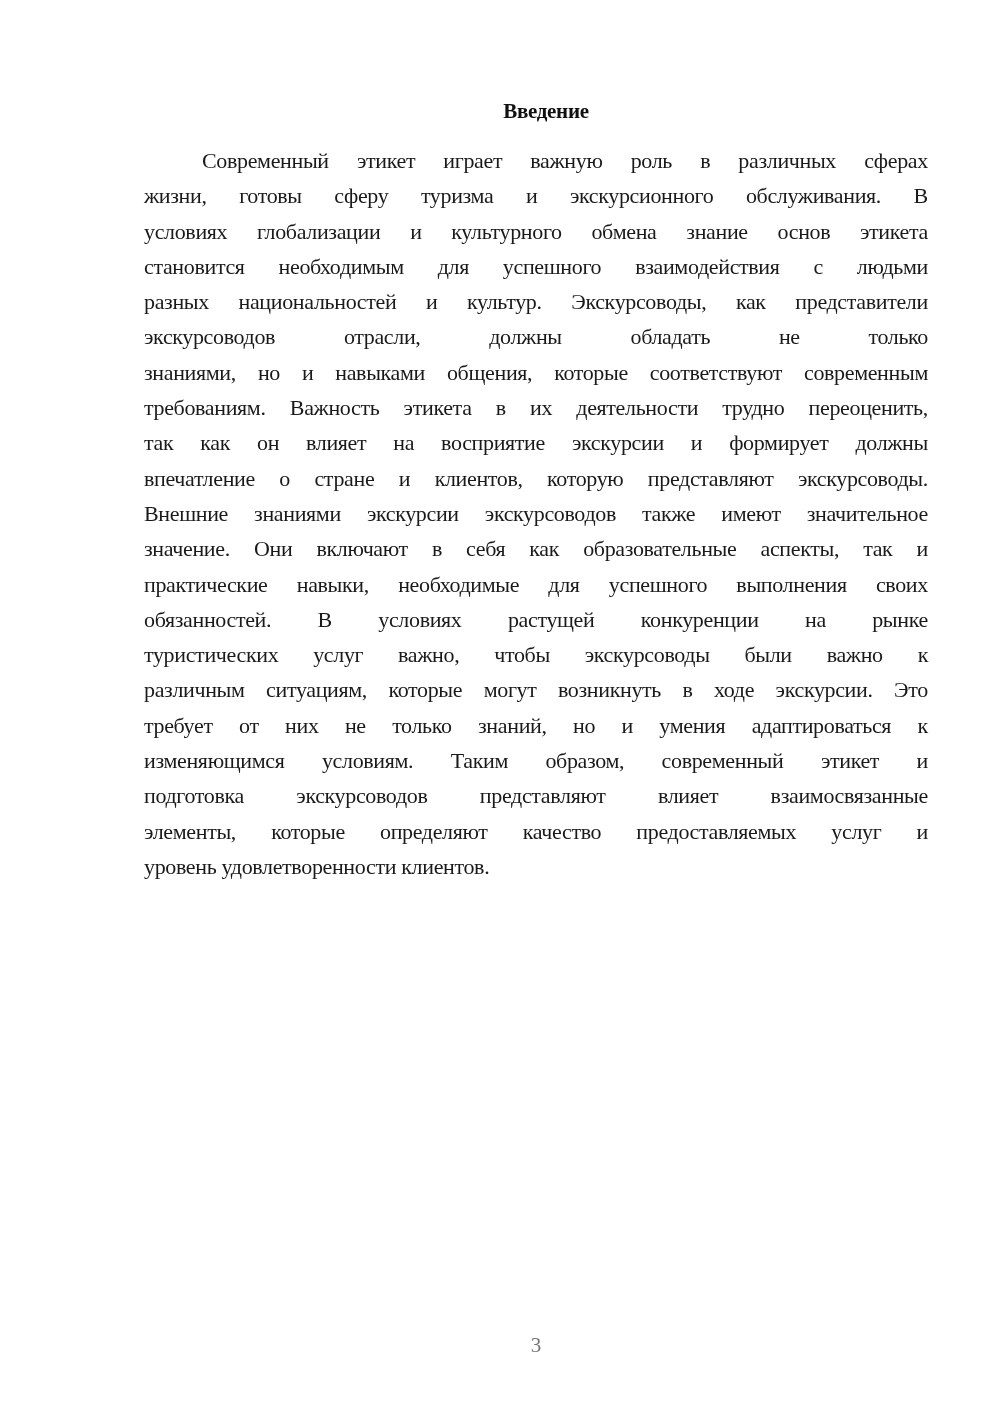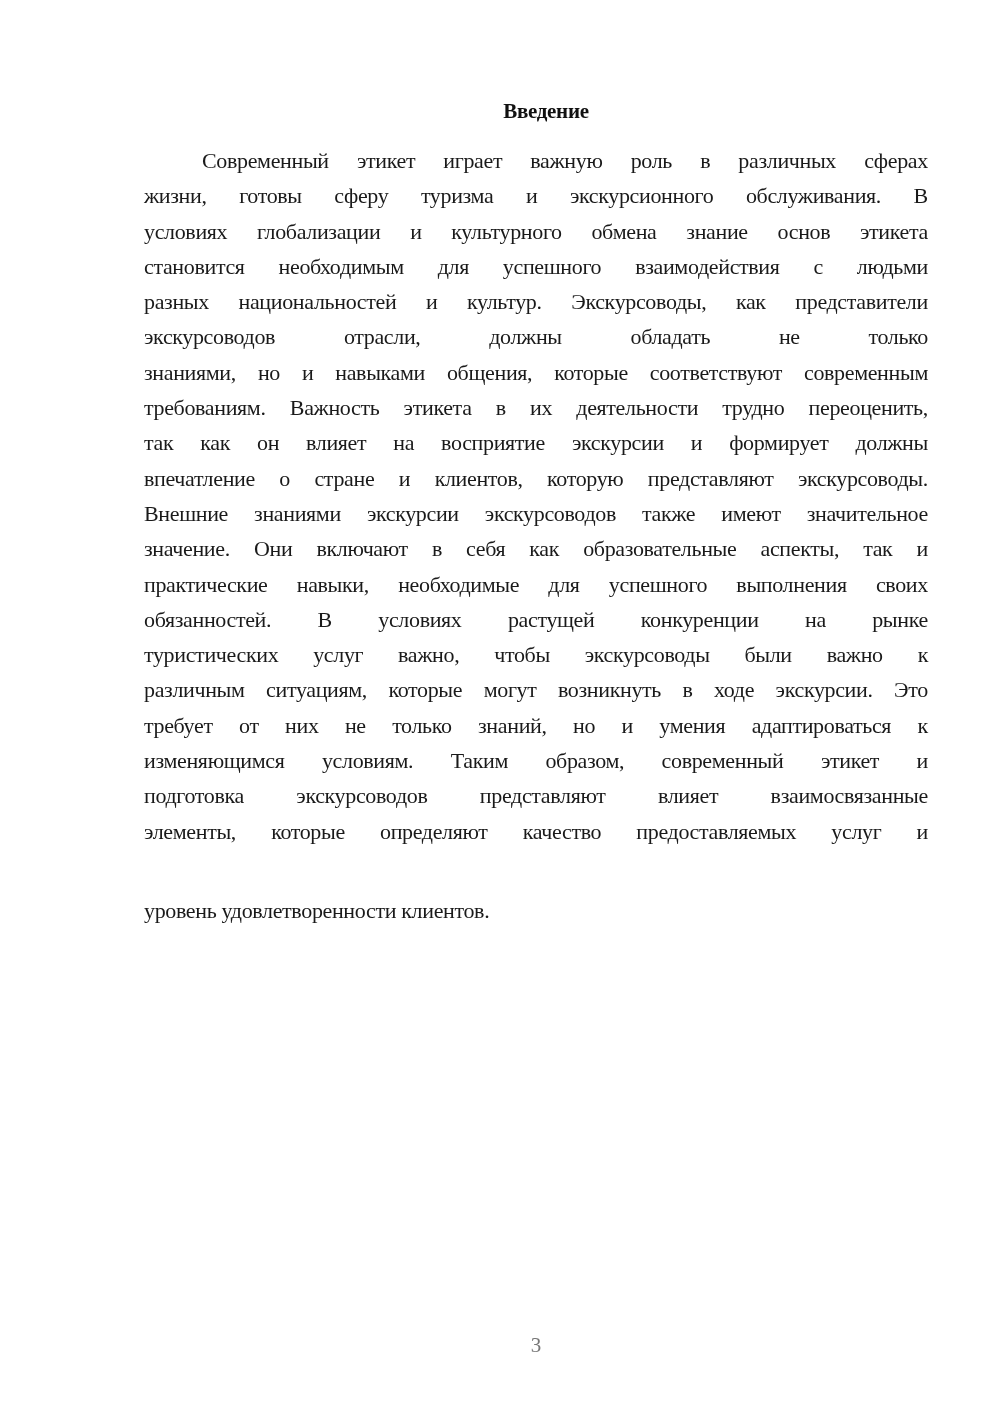--- a/index.html
+++ b/index.html
@@ -51,21 +51,20 @@
       text-align-last: justify;
       white-space: nowrap;
       letter-spacing: -0.35px;
       overflow: visible;
     }
     .line.first {
       padding-left: 58px;
     }
     .line.last {
       text-align-last: left;
-      margin-top: 44px;
     }
     .line-inner {
       display: flex;
       justify-content: space-between;
       width: 100%;
     }
     .page-number {
       position: absolute;
       left: 0;
       width: 1000px;

